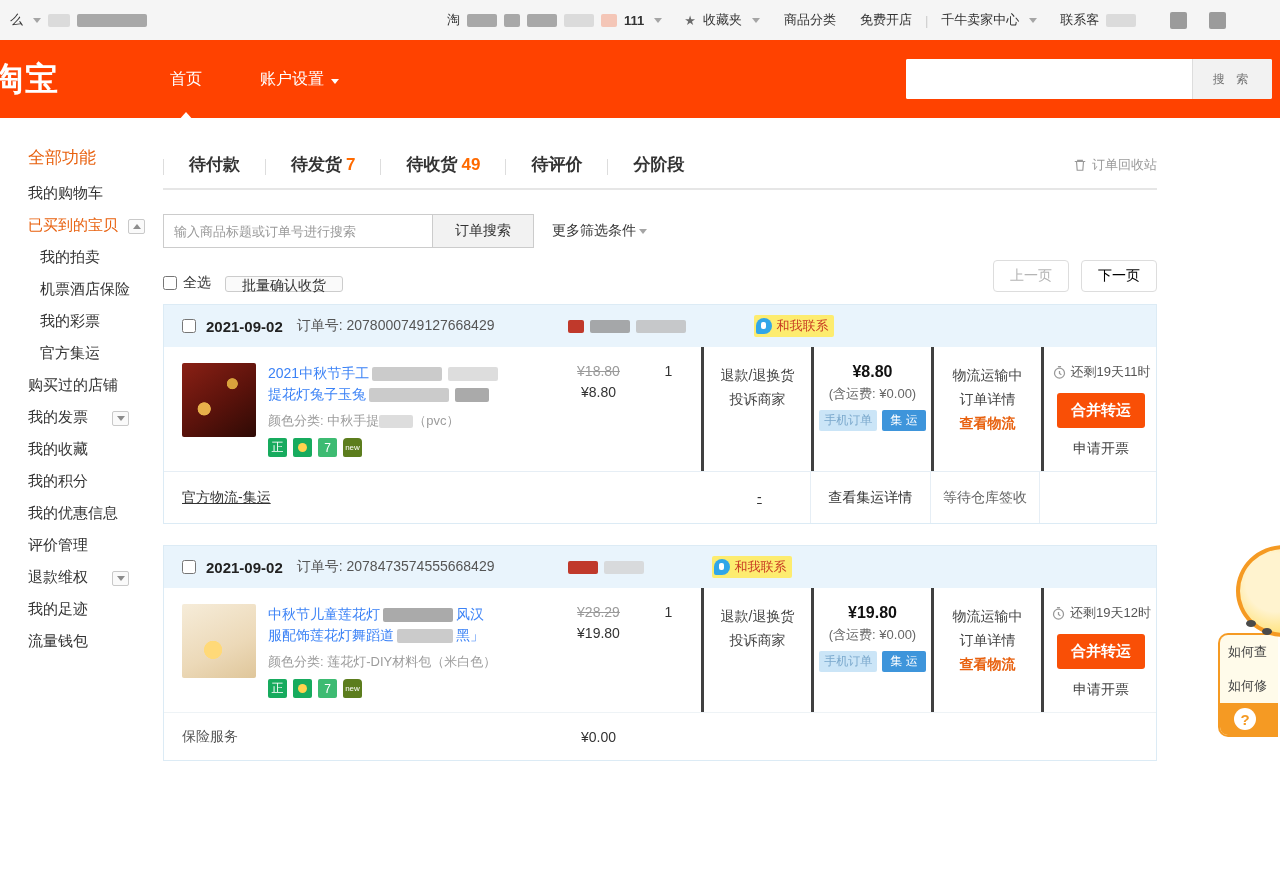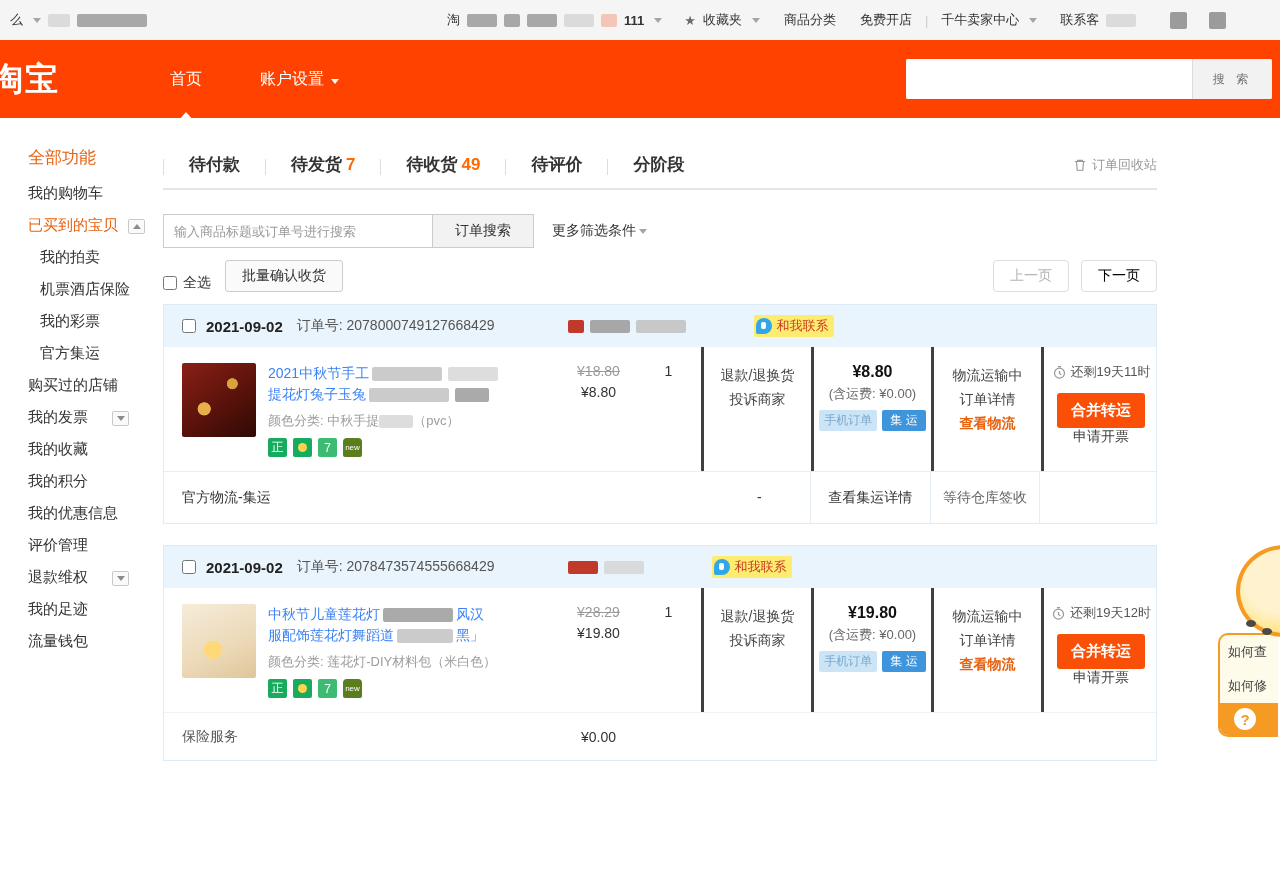--- a/index.html
+++ b/index.html
@@ -65,21 +65,21 @@
   .more-filter { margin-left:18px; font-size:14px; color:#333; cursor:pointer; display:flex; align-items:center; }
 
   
   .grid { display:grid; grid-template-columns:397px 75px 65px 110px 120px 110px 117px; }
   .thead { background:#f2f2f2; height:40px; margin-top:16px; align-items:center; font-size:14px; color:#333; }
   .thead > div { text-align:center; }
   .th-status { display:flex; align-items:center; justify-content:center; gap:5px; cursor:pointer; }
 
   .batch { display:flex; align-items:flex-end; margin-top:12px; }
   .batch label { display:flex; align-items:center; gap:6px; font-size:14px; cursor:pointer; }
-  .batch-btn { margin-left:14px; height:32px; padding:0 16px; background:#fafafa; border:1px solid #ccc; border-radius:3px; font-size:14px; cursor:pointer; color:#333; }
+  .batch-btn { margin-left:14px; height:16px; padding:0 16px; background:#fafafa; border:1px solid #ccc; border-radius:3px; font-size:14px; cursor:pointer; color:#333; }
   .pager { margin-left:auto; display:flex; gap:12px; }
   .pg { height:32px; padding:0 16px; background:#fff; border:1px solid #ddd; border-radius:4px; font-size:14px; cursor:pointer; }
   .pg.disabled { color:#b5b5b5; }
 
   
   .order { border:1px solid #dcebf5; margin-top:12px; }
   .order-head { background:#e9f4fc; height:42px; display:flex; align-items:center; padding:0 0 0 18px; gap:10px; font-size:14px; }
   .o-date { color:#222; font-size:15px; }
   .o-no { color:#555; margin-left:4px; }
   .shop-redact { margin-left:64px; display:flex; align-items:center; gap:6px; }
@@ -116,23 +116,23 @@
   .fee { font-size:13px; color:#666; margin-top:4px; }
   .tags { margin-top:7px; display:flex; justify-content:center; gap:5px; }
   .tag1 { background:#cbe5f7; color:#7aa8cc; font-size:12px; padding:2px 5px; border-radius:2px; }
   .tag2 { background:#3e95db; color:#fff; font-size:12px; padding:2px 8px; border-radius:2px; }
   .c-status { text-align:center; font-size:14px; color:#444; line-height:24px; }
   .c-status a { display:block; color:#444; cursor:pointer; }
   .c-status a.orange { color:#e8610f; font-weight:bold; }
   .c-act { text-align:center; font-size:13px; color:#555; }
   .remain { display:flex; align-items:center; justify-content:center; gap:4px; }
   .merge { margin-top:12px; background:#f94f06; color:#fff; border:none; border-radius:3px; font-size:15px; font-weight:bold; padding:8px 14px; cursor:pointer; }
-  .invoice { display:block; color:#444; font-size:14px; cursor:pointer; }
+  .invoice { display:block; margin-top:12px; color:#444; font-size:14px; cursor:pointer; }
   .order-sub { border-top:1px solid #e6eef5; display:flex; height:52px; align-items:center; font-size:14px; }
-  .sub-c1 { width:647px; display:flex; justify-content:space-between; padding:0 48px 0 18px; }
+  .sub-c1 { width:647px; display:flex; justify-content:space-between; padding:0 48px 0 18px;text-decoration:underline; }
   .sub-c2 { width:120px; text-align:center; border-left:1px solid #e6eef5; align-self:stretch; display:flex; align-items:center; justify-content:center; }
   .sub-c3 { width:110px; text-align:center; border-left:1px solid #e6eef5; align-self:stretch; display:flex; align-items:center; justify-content:center; color:#666; }
   .sub-c4 { width:117px; border-left:1px solid #e6eef5; align-self:stretch; }
   .ins-row { border-top:1px solid #eef3f6; display:grid; grid-template-columns:397px 75px; height:48px; align-items:center; font-size:14px; }
   .ins-row .n { padding-left:18px; color:#555; }
   .ins-row .v { text-align:center; color:#333; }
 
   
   .helper { position:absolute; right:0; top:545px; width:62px; }
   .mascot { position:absolute; right:-52px; top:0; width:96px; height:92px; border-radius:50%; background:radial-gradient(circle at 40% 40%, #fff3cf 40%, #ffd94d 90%); border:4px solid #f59a23; }

